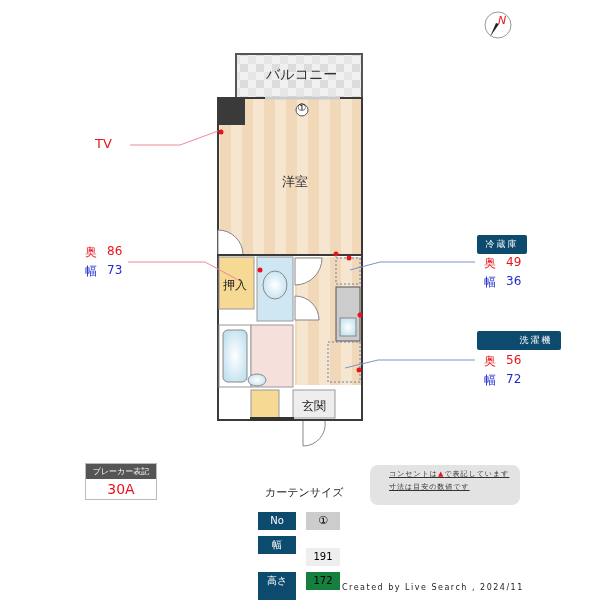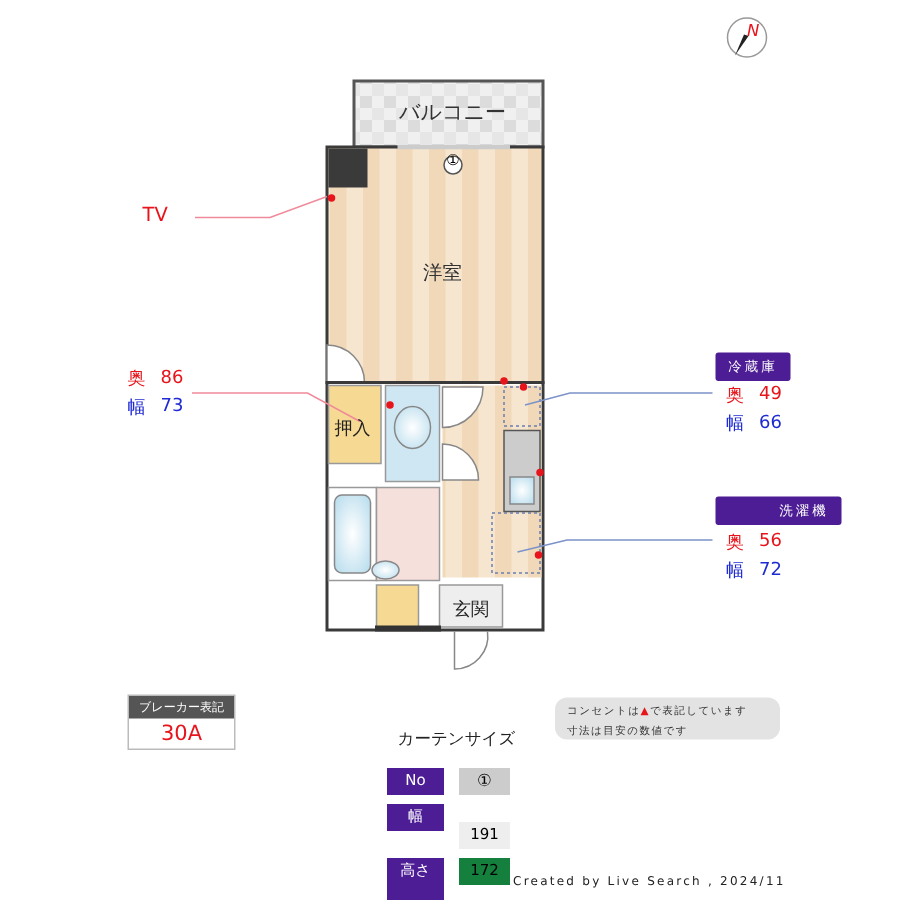--- a/index.html
+++ b/index.html
@@ -1,20 +1,20 @@
 <!DOCTYPE html>
 <html><head>
 <meta charset="utf-8">
 <style>
   html,body{margin:0;padding:0;background:#fff;}
   body{width:600px;height:600px;position:relative;overflow:hidden;font-family:"DejaVu Sans",sans-serif;}
   .abs{position:absolute;}
   .lbl-red{color:#e8141c;}
   .lbl-blue{color:#1f2bd1;}
-  .navy{background:#4c1d95;color:#fff;}
+  .navy{background:#0c4a6e;color:#fff;}
   .dim-row{font-size:12px;display:flex;gap:10px;}
   .dim-row span{display:inline-block;}
   .tag{font-size:9px;padding:3px 6px;border-radius:2px;letter-spacing:2px;text-align:center;}
 </style>
 </head>
 <body>
 
 <div class="abs" style="left:483px;top:10px;width:30px;height:30px;">
   <svg width="30" height="30">
     <circle cx="15" cy="15" r="13" fill="none" stroke="#999" stroke-width="1"></circle>
@@ -112,42 +112,42 @@
 </div>
 
 <div class="abs navy tag" style="left:477px;top:235px;width:38px;">冷蔵庫</div>
 <div class="abs" style="left:484px;top:255px;">
   <div class="dim-row lbl-red">
       <span>奥</span>
       <span>49</span>
     </div>
   <div class="dim-row lbl-blue" style="margin-top:2px;">
       <span>幅</span>
-      <span>66</span>
+      <span>36</span>
     </div>
 </div>
 
 <div class="abs navy tag" style="left:477px;top:331px;width:38px;padding-left:40px;">洗濯機</div>
 <div class="abs" style="left:484px;top:353px;">
   <div class="dim-row lbl-red">
       <span>奥</span>
       <span>56</span>
     </div>
   <div class="dim-row lbl-blue" style="margin-top:2px;">
       <span>幅</span>
       <span>72</span>
     </div>
 </div>
 
 <div class="abs" style="left:85px;top:463px;width:70px;border:1px solid #bbb;">
   <div style="background:#555;color:#fff;font-size:8px;text-align:center;padding:2px 2px;">ブレーカー表記</div>
   <div style="color:#e8141c;font-size:14px;text-align:center;padding:2px 0;">30A</div>
 </div>
 
-<div class="abs" style="left:370px;top:465px;width:150px;height:28px;background:#e3e3e3;border-radius:8px;font-size:7px;color:#333;padding:3px 0 0 8px;box-sizing:border-box;line-height:13px;letter-spacing:1px;">
+<div class="abs" style="left:370px;top:465px;width:150px;height:40px;background:#e3e3e3;border-radius:8px;font-size:7px;color:#333;padding:3px 0 0 19px;box-sizing:border-box;line-height:13px;letter-spacing:1px;text-decoration:underline;">
   <div><span>コンセントは</span><span style="color:#e8141c;">▲</span><span>で表記しています</span></div>
   <div>寸法は目安の数値です</div>
 </div>
 
 <div class="abs" style="left:265px;top:485px;font-size:11px;color:#222;">カーテンサイズ</div>
 <div class="abs" style="left:258px;top:512px;">
   <div style="display:flex;gap:10px;margin-bottom:6px;">
     <div class="navy" style="width:38px;height:18px;font-size:10px;text-align:center;line-height:18px;">No</div>
     <div style="width:34px;height:18px;background:#ccc;font-size:11px;text-align:center;line-height:18px;">①</div>
   </div>

